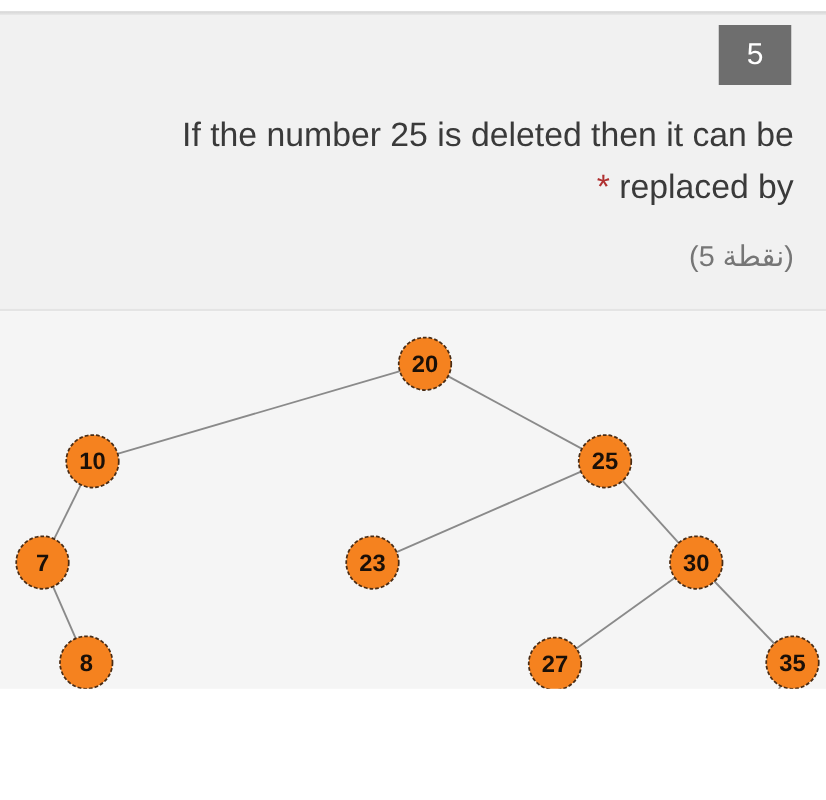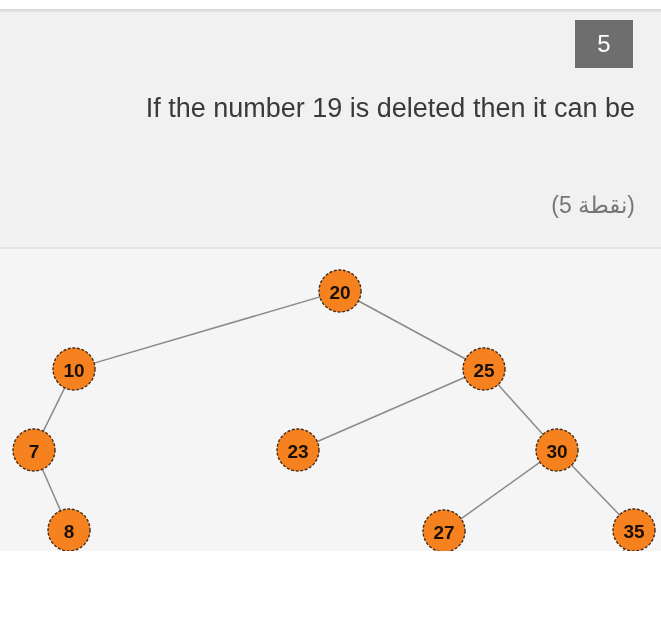--- a/index.html
+++ b/index.html
@@ -139,21 +139,22 @@
 <div id="page">
 
   <div class="top-strip"></div>
   <div class="top-divider"></div>
 
   <div class="question-block">
 
     <div class="q-number-badge">5</div>
 
     <div class="q-text">
-      <span class="ltr">If the number 19 is deleted then it can be</span><br>
+      <span class="ltr">If the number 25 is deleted then it can be</span><br>
+      <span class="ltr"><span class="q-asterisk">*</span> <span>replaced by</span></span>
     </div>
 
     <div class="q-points">(نقطة 5)</div>
   </div>
 
   <div class="diagram-divider"></div>
 
   <div class="diagram">
     <svg id="tree-svg" width="661" height="391" viewBox="0 0 661 391">
       <g id="edges-layer">

